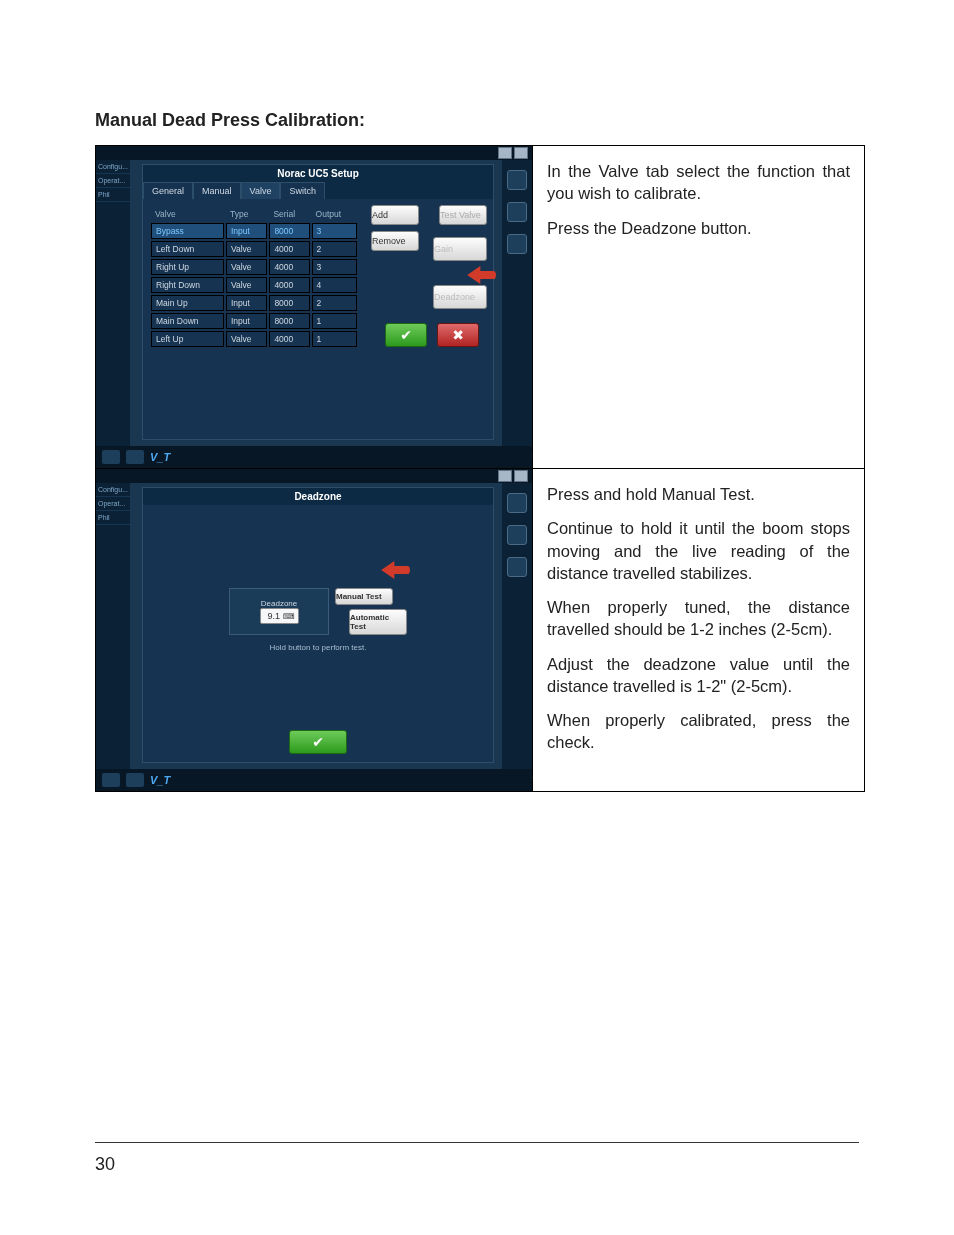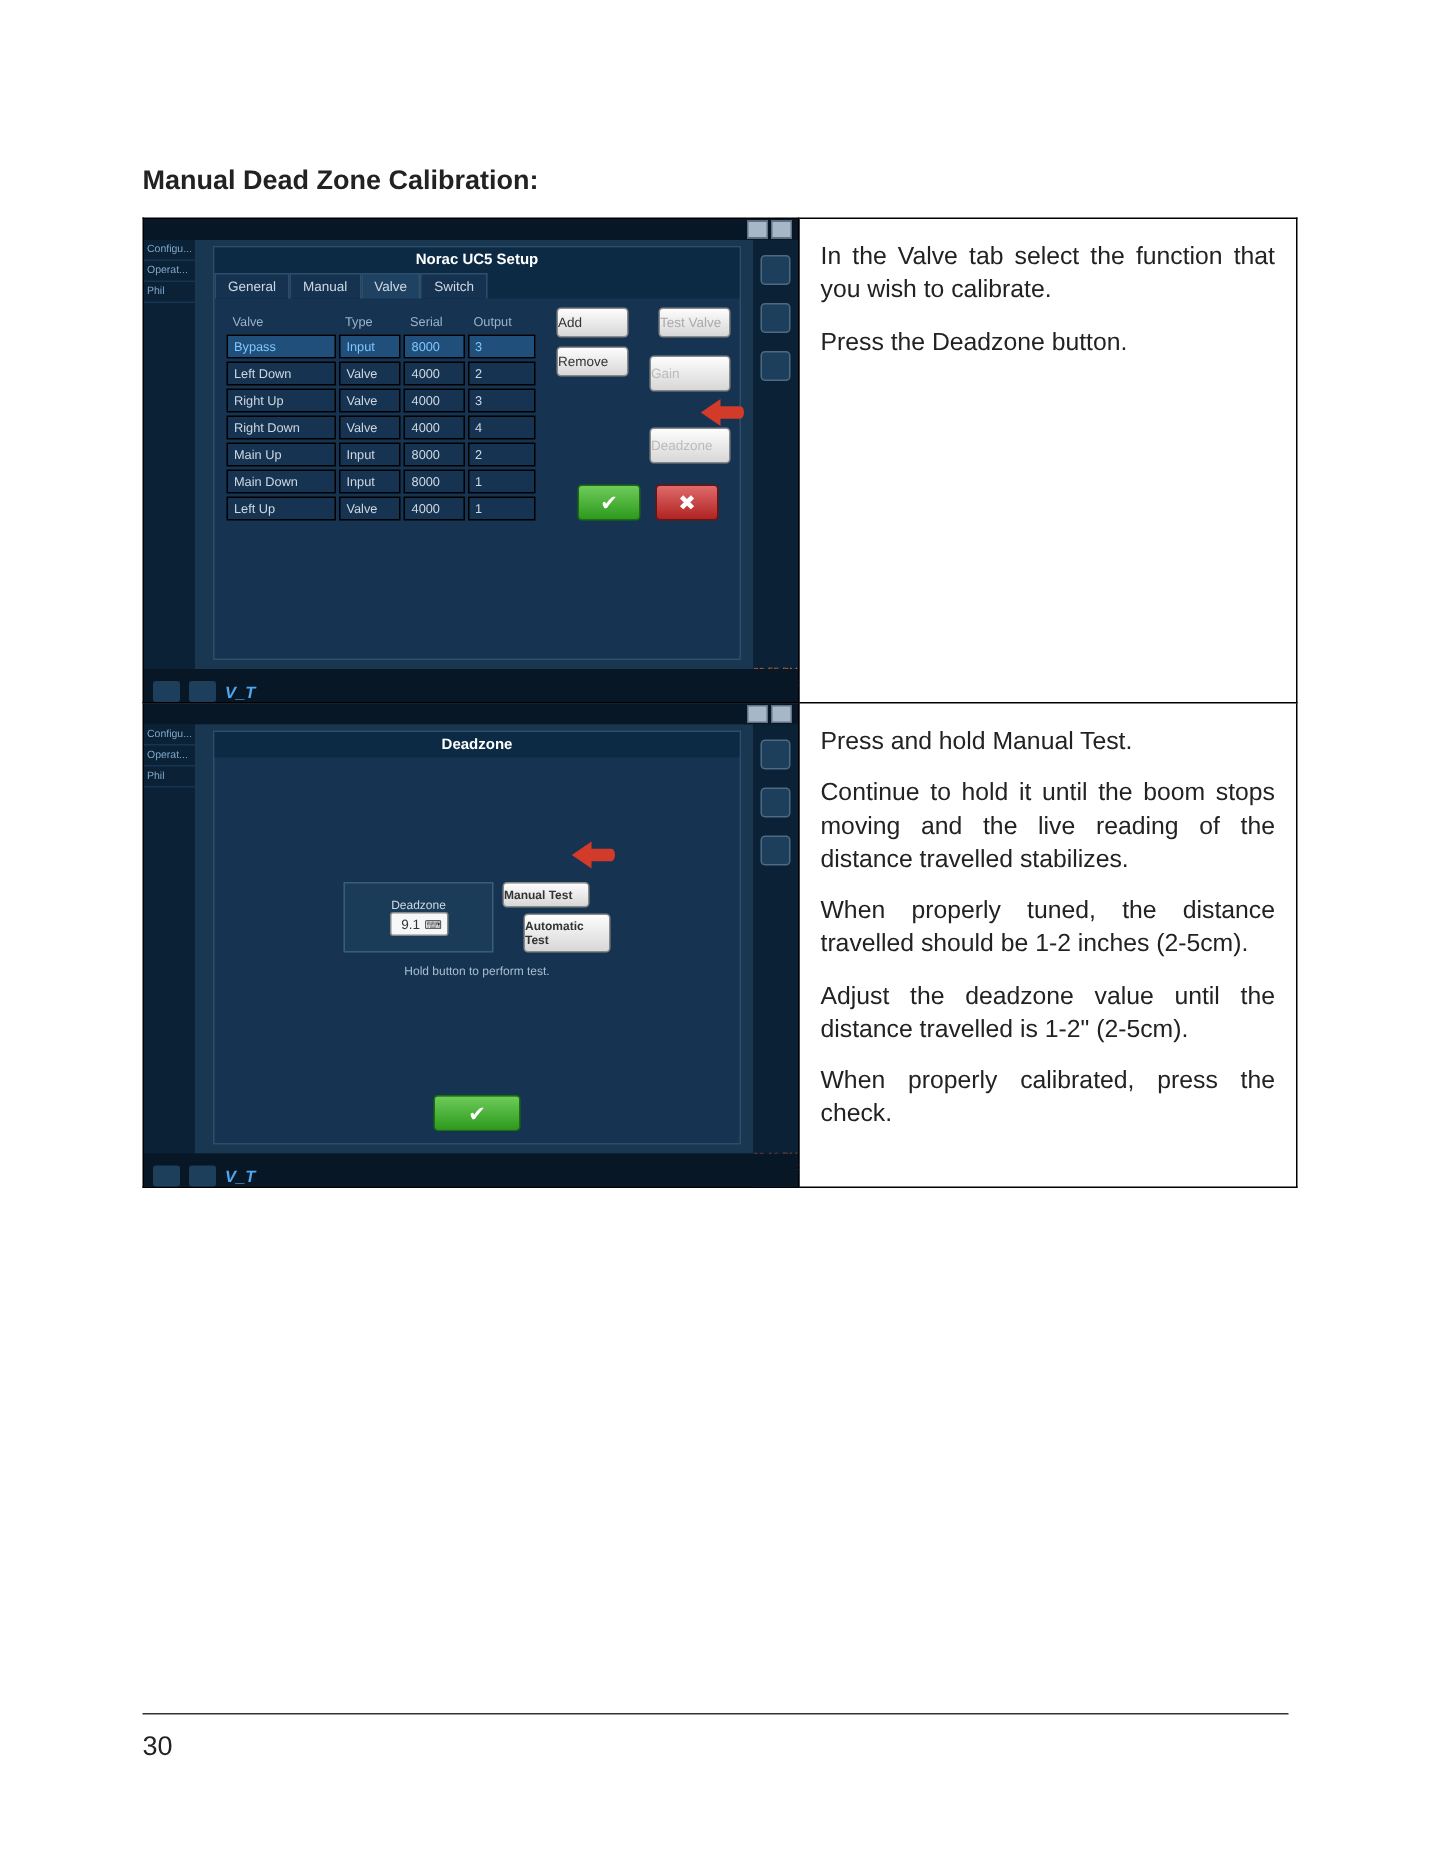--- a/index.html
+++ b/index.html
@@ -15,21 +15,21 @@
 
   
   .screen{position:relative;width:436px;height:322px;color:#cfd8e2;font-family:Arial,Helvetica,sans-serif;font-size:9px;}
   .topbar{height:14px;background:#081726;display:flex;align-items:center;justify-content:flex-end;gap:2px;padding:0 4px;}
   .topbar .sq{width:12px;height:10px;background:#a7b7c8;border:1px solid #5f7284;}
   .leftcol{position:absolute;left:0;top:14px;bottom:0;width:34px;background:#0b2136;display:flex;flex-direction:column;}
   .leftcol .lt{font-size:7px;color:#7fa7c8;padding:3px 2px;border-bottom:1px solid #163552;}
   .rightcol{position:absolute;right:0;top:14px;bottom:0;width:30px;background:#0b2136;display:flex;flex-direction:column;align-items:center;gap:12px;padding-top:10px;}
   .rightcol .ric{width:18px;height:18px;background:#1d3f5c;border:1px solid #4a6a86;border-radius:3px;}
   .rightcol .clock{position:absolute;bottom:8px;font-size:7px;color:#d06a3c;text-align:center;line-height:1.1;}
-  .botbar{position:absolute;left:0;right:0;bottom:0;height:22px;background:#081726;display:flex;align-items:flex-end;gap:6px;padding:0 6px;}
+  .botbar{position:absolute;left:0;right:0;bottom:0;height:22px;background:#081726;display:flex;align-items:center;gap:6px;padding:0 6px;}
   .botbar .bic{width:18px;height:14px;background:#1d3f5c;border-radius:2px;}
   .vt{color:#4ea8f0;font-style:italic;font-weight:bold;font-size:11px}
   .main{position:absolute;left:34px;right:30px;top:14px;bottom:22px;background:#1a3752;}
   .panel{position:absolute;left:12px;right:8px;top:4px;bottom:6px;border:1px solid #2d4e6a;background:#163451;}
   .panel-title{background:#0d2a45;color:#fff;font-weight:bold;text-align:center;font-size:10px;padding:3px 0;}
   .tabs{display:flex;background:#0d2a45;}
   .tab{padding:3px 8px;font-size:9px;color:#cfd8e2;background:#153250;border:1px solid #2d4e6a;border-bottom:none;}
   .tab.active{background:#1f4263;}
   .tbody{position:relative;padding:6px 6px;}
   .vtable{width:210px;font-size:8.5px;color:#cfd8e2;}
@@ -53,21 +53,21 @@
   .dz-cell{border:1px solid #3a5c79;background:#1b3c59;display:flex;flex-direction:column;align-items:center;justify-content:center;padding:3px 6px;font-size:8px;}
   .dz-input{background:#f5f7f9;color:#333;border:1px solid #888;border-radius:2px;width:34px;height:14px;font-size:9px;display:flex;align-items:center;justify-content:flex-end;padding-right:3px;}
   .dz-input .kb{margin-left:3px;font-size:8px;}
   .hint{font-size:8px;color:#a9bed1;margin-top:2px;}
   .confirm2{position:absolute;left:0;right:0;bottom:8px;display:flex;justify-content:center;}
 </style>
 </head>
 <body>
 
 <div class="page">
-  <div class="section-title">Manual Dead Zone Calibration:</div>
+  <div class="section-title">Manual Dead Press Calibration:</div>
 
   <table class="layout">
 
     <tbody>
         <tr>
       <td class="shot">
         <div class="screen">
           <div class="topbar">
             <div class="sq"></div>
             <div class="sq"></div>

